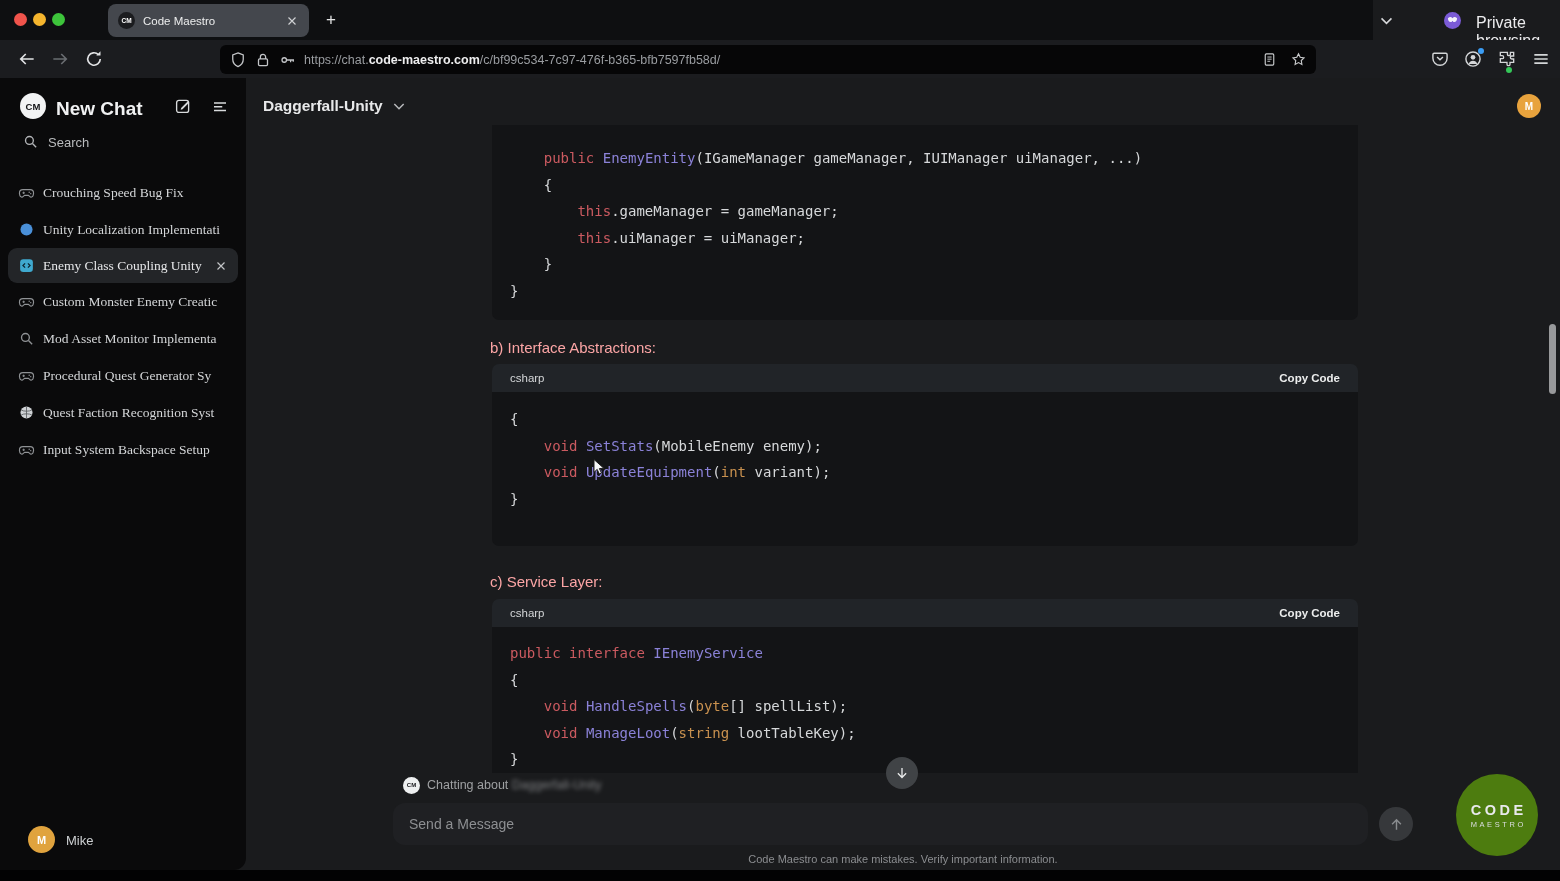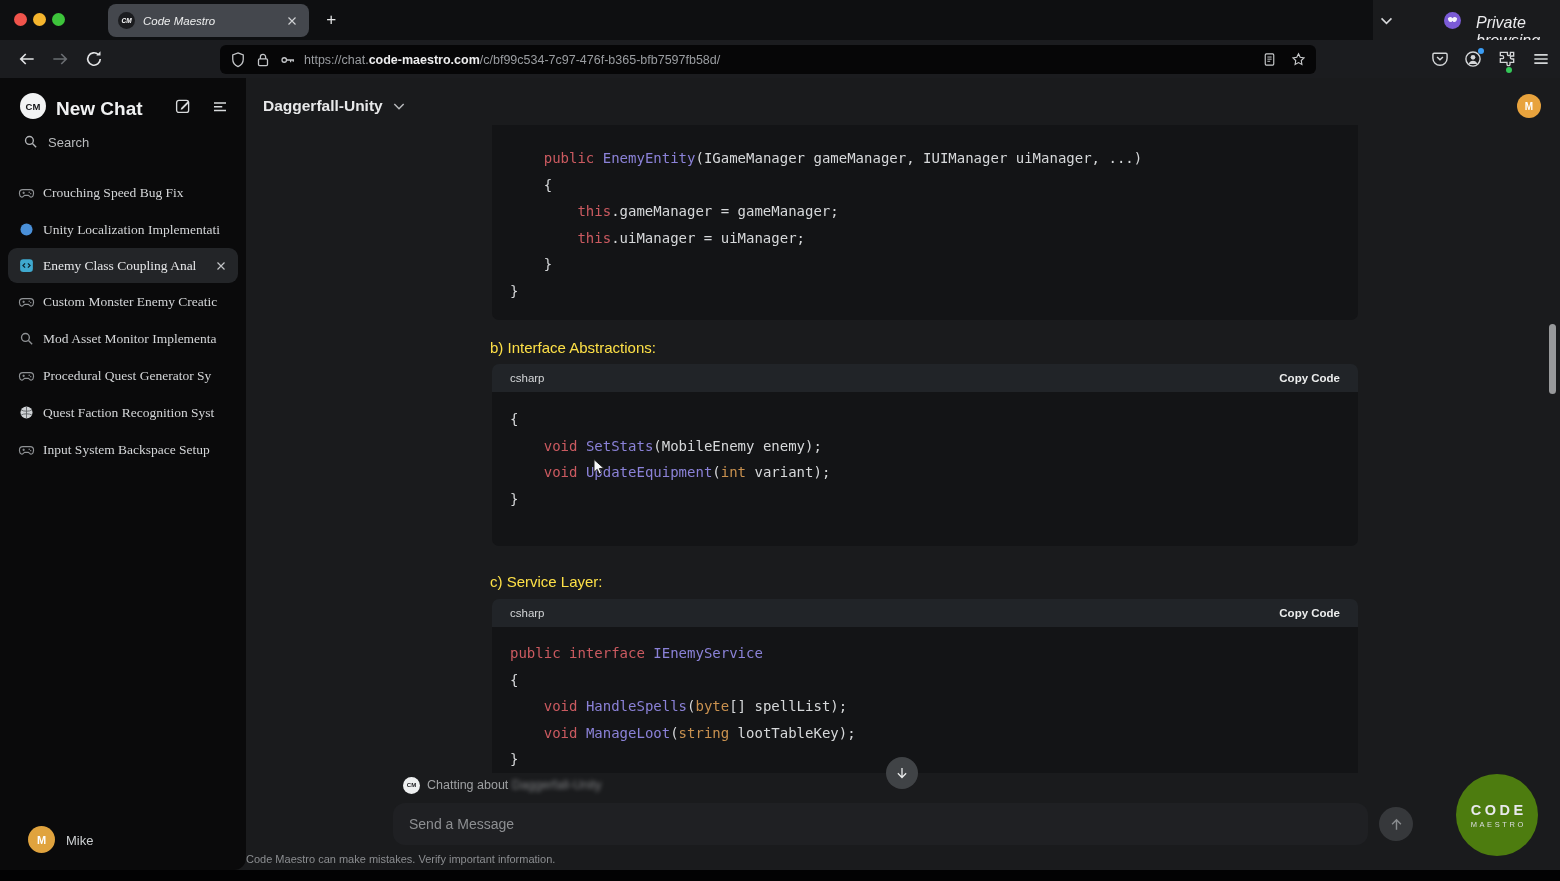--- a/index.html
+++ b/index.html
@@ -1,21 +1,21 @@
 <!DOCTYPE html>
 <html><head>
 <meta charset="utf-8">
 <style>
   * { box-sizing: border-box; margin: 0; padding: 0; }
   html,body { background:#000; }
   body { font-family: "Liberation Sans", sans-serif; }
   #screen { position:relative; width:1560px; height:881px; overflow:hidden; background:#1a1b1d; }
 
   
-  #tabstrip { position:absolute; left:0; top:0; width:1373px; height:40px; background:#0e0f11;font-style:italic; }
+  #tabstrip { position:absolute; left:0; top:0; width:1373px; height:40px; background:#0e0f11; }
   .light { position:absolute; top:13px; width:13px; height:13px; border-radius:50%; }
   #light-close { left:14px; background:#f0544c; }
   #light-min   { left:33px; background:#f5b52e; }
   #light-max   { left:52px; background:#3dc43b; }
   #tab { position:absolute; left:108px; top:4px; width:201px; height:33px; background:#44474d; border-radius:8px; display:flex; align-items:center; padding:0 10px; }
   #tab-favicon { width:17px; height:17px; border-radius:50%; background:#1b1c1f; color:#fff; font-size:6.5px; font-weight:bold; display:flex; align-items:center; justify-content:center; flex:0 0 auto; }
   #tab-title { margin-left:8px; color:#eceded; font-size:11.5px; flex:1 1 auto; white-space:nowrap; overflow:hidden; }
   #tab-close { color:#cfd1d3; width:14px; height:14px; flex:0 0 auto; }
   #new-tab-btn { position:absolute; left:322px; top:11px; width:18px; height:18px; color:#e4e5e6; font-size:17px; line-height:18px; text-align:center; }
   #tab-list-btn { position:absolute; left:1378px; top:12px; width:17px; height:17px; color:#d7d8da; }
@@ -76,37 +76,37 @@
   .tok-type { color:#8b82d8; }
   .tok-prim { color:#c9914f; }
   .code-header { position:absolute; left:246px; width:866px; height:28px; background:#212428; border-radius:7px 7px 0 0; display:flex; align-items:center; padding:0 18px; }
   .code-lang { color:#d4d6d8; font-size:11.5px; flex:1 1 auto; }
   .copy-code { color:#eceded; font-size:11.5px; font-weight:700; }
   #code1 { top:47px; height:195px; padding-top:20px; border-radius:0 0 7px 7px; }
   #code2-header { top:286px; }
   #code2 { top:314px; height:154px; padding-top:14px; border-radius:0 0 7px 7px; }
   #code3-header { top:521px; }
   #code3 { top:549px; height:146px; padding-top:13px; }
-  .section-label { position:absolute; left:244px; color:#fde047; font-size:15px; }
+  .section-label { position:absolute; left:244px; color:#fca5a5; font-size:15px; }
   #section-b { top:261px; }
   #section-c { top:495px; }
 
   #status-chip { position:absolute; left:157px; top:698px; height:18px; display:flex; align-items:center; }
   #chip-icon { width:17px; height:17px; border-radius:50%; background:#eef0f1; color:#15161a; font-size:6px; font-weight:bold; display:flex; align-items:center; justify-content:center; margin-right:7px; }
   #chip-text { color:#9fa1a3; font-size:12.5px; }
   #chip-topic { filter:blur(2.2px); opacity:.75; }
 
   #scroll-down-btn { position:absolute; left:640px; top:679px; width:32px; height:32px; border-radius:50%; background:#404346; display:flex; align-items:center; justify-content:center; }
   #scroll-down-btn svg { width:16px; height:16px; color:#e8e9ea; }
 
   #composer-input { position:absolute; left:147px; top:725px; width:975px; height:42px; background:#1f2023; border:none; outline:none; border-radius:12px; padding:0 16px; color:#d946ef; font-size:14px; font-family:"Liberation Sans", sans-serif; }
   #composer-input::placeholder { color:#8d8f92; }
   #send-btn { position:absolute; left:1133px; top:729px; width:34px; height:34px; border-radius:50%; background:#36383b; display:flex; align-items:center; justify-content:center; }
   #send-btn svg { width:17px; height:17px; color:#8a8d90; }
-  #disclaimer { position:absolute; left:0; top:775px; width:1314px; color:#8b8d90; font-size:11px; }
+  #disclaimer { position:absolute; left:0; top:775px; width:1314px; text-align:center; color:#8b8d90; font-size:11px; }
 
   #watermark { position:absolute; left:1210px; top:696px; width:82px; height:82px; border-radius:50%; background:#4d7c0f; display:flex; flex-direction:column; align-items:center; justify-content:center; }
   #wm-line1 { color:#e8e9ec; font-size:14.5px; font-weight:bold; letter-spacing:3.5px; text-indent:3.5px; }
   #wm-line2 { color:#dcdee2; font-size:7.5px; letter-spacing:2.6px; text-indent:2.6px; margin-top:2px; }
 
   #page-scrollbar-thumb { position:absolute; left:1549px; top:324px; width:7px; height:70px; border-radius:3.5px; background:#98999b; }
   #bottombar { position:absolute; left:0; top:870px; width:1560px; height:11px; background:#020203; }
   #mouse-cursor { position:absolute; left:590px; top:458px; width:18px; height:18px; }
 
   svg { display:block; }
@@ -229,21 +229,21 @@
         <svg class="row-ic" viewBox="0 0 24 24">
             <circle cx="12" cy="12" r="8.5" fill="#4a90d9"></circle>
           </svg>
         <div class="row-label">Unity Localization Implementati</div>
       </div>
       <div class="sb-row selected">
         <svg class="row-ic" viewBox="0 0 24 24">
             <rect x="3" y="3" width="18" height="18" rx="4.5" fill="#3fa9cf"></rect>
             <path d="M10 9l-3 3 3 3M14 9l3 3-3 3" stroke="#0d2733" stroke-width="1.8" fill="none"></path>
           </svg>
-        <div class="row-label">Enemy Class Coupling Anal</div>
+        <div class="row-label">Enemy Class Coupling Unity</div>
         <svg class="row-close" viewBox="0 0 24 24">
             <path d="M6 6l12 12M18 6L6 18" stroke="currentColor" stroke-width="2" fill="none"></path>
           </svg>
       </div>
       <div class="sb-row">
         <svg class="row-ic" viewBox="0 0 24 24">
             <path d="M7 8h10a5 5 0 0 1 5 5l-.6 3.2a2.8 2.8 0 0 1-4.9 1.3L14.6 16H9.4l-1.9 1.5a2.8 2.8 0 0 1-4.9-1.3L2 13a5 5 0 0 1 5-5z" fill="none" stroke="currentColor" stroke-width="1.6"></path>
             <path d="M8 10.8v3.4M6.3 12.5h3.4" stroke="currentColor" stroke-width="1.4"></path>
             <circle cx="15.8" cy="11.6" r="1" fill="currentColor"></circle>
             <circle cx="18" cy="13.6" r="1" fill="currentColor"></circle>

